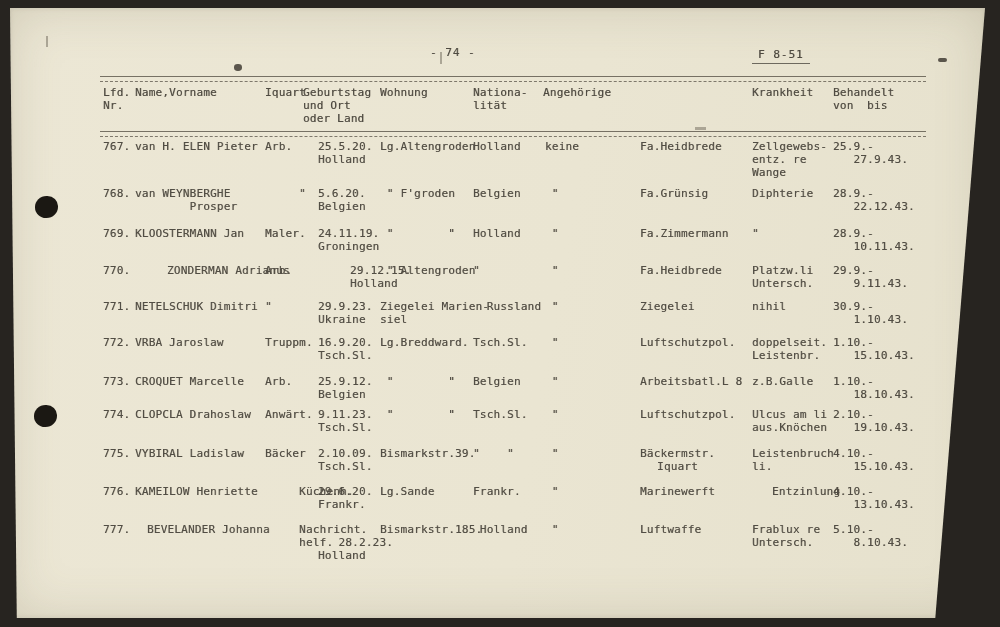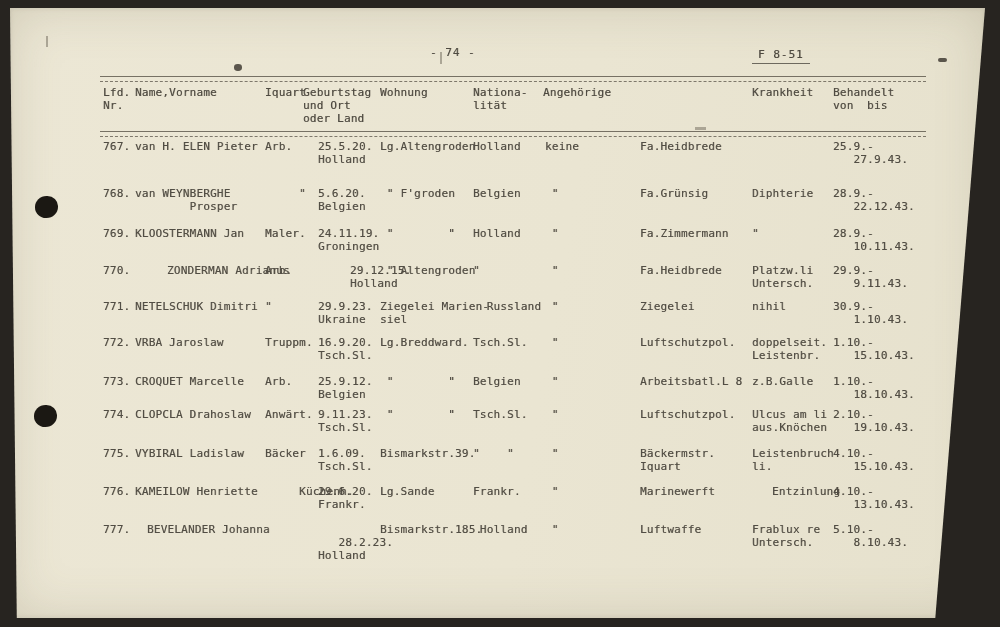--- a/index.html
+++ b/index.html
@@ -92,40 +92,42 @@
       <div class="cell" style="left: 265px; top: 140px;">Arb.</div>
       <div class="cell" style="left: 265px; top: 187px;">     "</div>
       <div class="cell" style="left: 265px; top: 227px;">Maler.</div>
       <div class="cell" style="left: 265px; top: 264px;">Arb.</div>
       <div class="cell" style="left: 265px; top: 300px;">"</div>
       <div class="cell" style="left: 265px; top: 336px;">Truppm.</div>
       <div class="cell" style="left: 265px; top: 375px;">Arb.</div>
       <div class="cell" style="left: 265px; top: 408px;">Anwärt.</div>
       <div class="cell" style="left: 265px; top: 447px;">Bäcker</div>
       <div class="cell" style="left: 265px; top: 485px;">     Küchenh.</div>
+      <div class="cell" style="left: 265px; top: 523px;">     Nachricht.
+     helf.</div>
       <div class="cell header-cell" style="left: 303px; top: 86px;">Geburtstag
 und Ort
 oder Land</div>
       <div class="cell" style="left: 318px; top: 140px;">25.5.20.
 Holland</div>
       <div class="cell" style="left: 318px; top: 187px;">5.6.20.
 Belgien</div>
       <div class="cell" style="left: 318px; top: 227px;">24.11.19.
 Groningen</div>
       <div class="cell" style="left: 330px; top: 264px; margin-left: 20px;">29.12.15.
 Holland</div>
       <div class="cell" style="left: 318px; top: 300px;">29.9.23.
 Ukraine</div>
       <div class="cell" style="left: 318px; top: 336px;">16.9.20.
 Tsch.Sl.</div>
       <div class="cell" style="left: 318px; top: 375px;">25.9.12.
 Belgien</div>
       <div class="cell" style="left: 318px; top: 408px; text-align: right;">9.11.23.
 Tsch.Sl.</div>
-      <div class="cell" style="left: 318px; top: 447px;">1.6.09.
+      <div class="cell" style="left: 318px; top: 447px;">2.10.09.
 Tsch.Sl.</div>
       <div class="cell" style="left: 318px; top: 485px;">29.6.20.
 Frankr.</div>
       <div class="cell" style="left: 318px; top: 523px;">
    28.2.23.
 Holland</div>
       <div class="cell header-cell" style="left: 380px; top: 86px;">Wohnung</div>
       <div class="cell" style="left: 380px; top: 140px;">Lg.Altengroden</div>
       <div class="cell" style="left: 380px; top: 187px;"> " F'groden</div>
       <div class="cell" style="left: 380px; top: 227px;"> "        "</div>
@@ -164,25 +166,28 @@
       <div class="cell" style="left: 545px; top: 485px;"> "</div>
       <div class="cell" style="left: 545px; top: 523px;"> "</div>
       <div class="cell" style="left: 640px; top: 140px;">Fa.Heidbrede</div>
       <div class="cell" style="left: 640px; top: 187px;">Fa.Grünsig</div>
       <div class="cell" style="left: 640px; top: 227px;">Fa.Zimmermann</div>
       <div class="cell" style="left: 640px; top: 264px;">Fa.Heidbrede</div>
       <div class="cell" style="left: 640px; top: 300px;">Ziegelei</div>
       <div class="cell" style="left: 640px; top: 336px;">Luftschutzpol.</div>
       <div class="cell" style="left: 640px; top: 375px;">Arbeitsbatl.L 8</div>
       <div class="cell" style="left: 640px; top: 408px;">Luftschutzpol.</div>
-      <div class="cell" style="left: 640px; top: 447px;">Bäckermstr.
+      <div class="cell" style="left: 640px; top: 447px; text-align: center;">Bäckermstr.
 Iquart</div>
       <div class="cell" style="left: 640px; top: 485px;">Marinewerft</div>
       <div class="cell" style="left: 640px; top: 523px;">Luftwaffe</div>
       <div class="cell header-cell" style="left: 752px; top: 86px;">Krankheit</div>
+      <div class="cell" style="left: 752px; top: 140px;">Zellgewebs-
+entz. re
+Wange</div>
       <div class="cell" style="left: 752px; top: 187px;">Diphterie</div>
       <div class="cell" style="left: 752px; top: 227px;">"</div>
       <div class="cell" style="left: 752px; top: 264px;">Platzw.li
 Untersch.</div>
       <div class="cell" style="left: 752px; top: 300px;">nihil</div>
       <div class="cell" style="left: 752px; top: 336px;">doppelseit.
 Leistenbr.</div>
       <div class="cell" style="left: 752px; top: 375px;">z.B.Galle</div>
       <div class="cell" style="left: 752px; top: 408px;">Ulcus am li
 aus.Knöchen</div>

